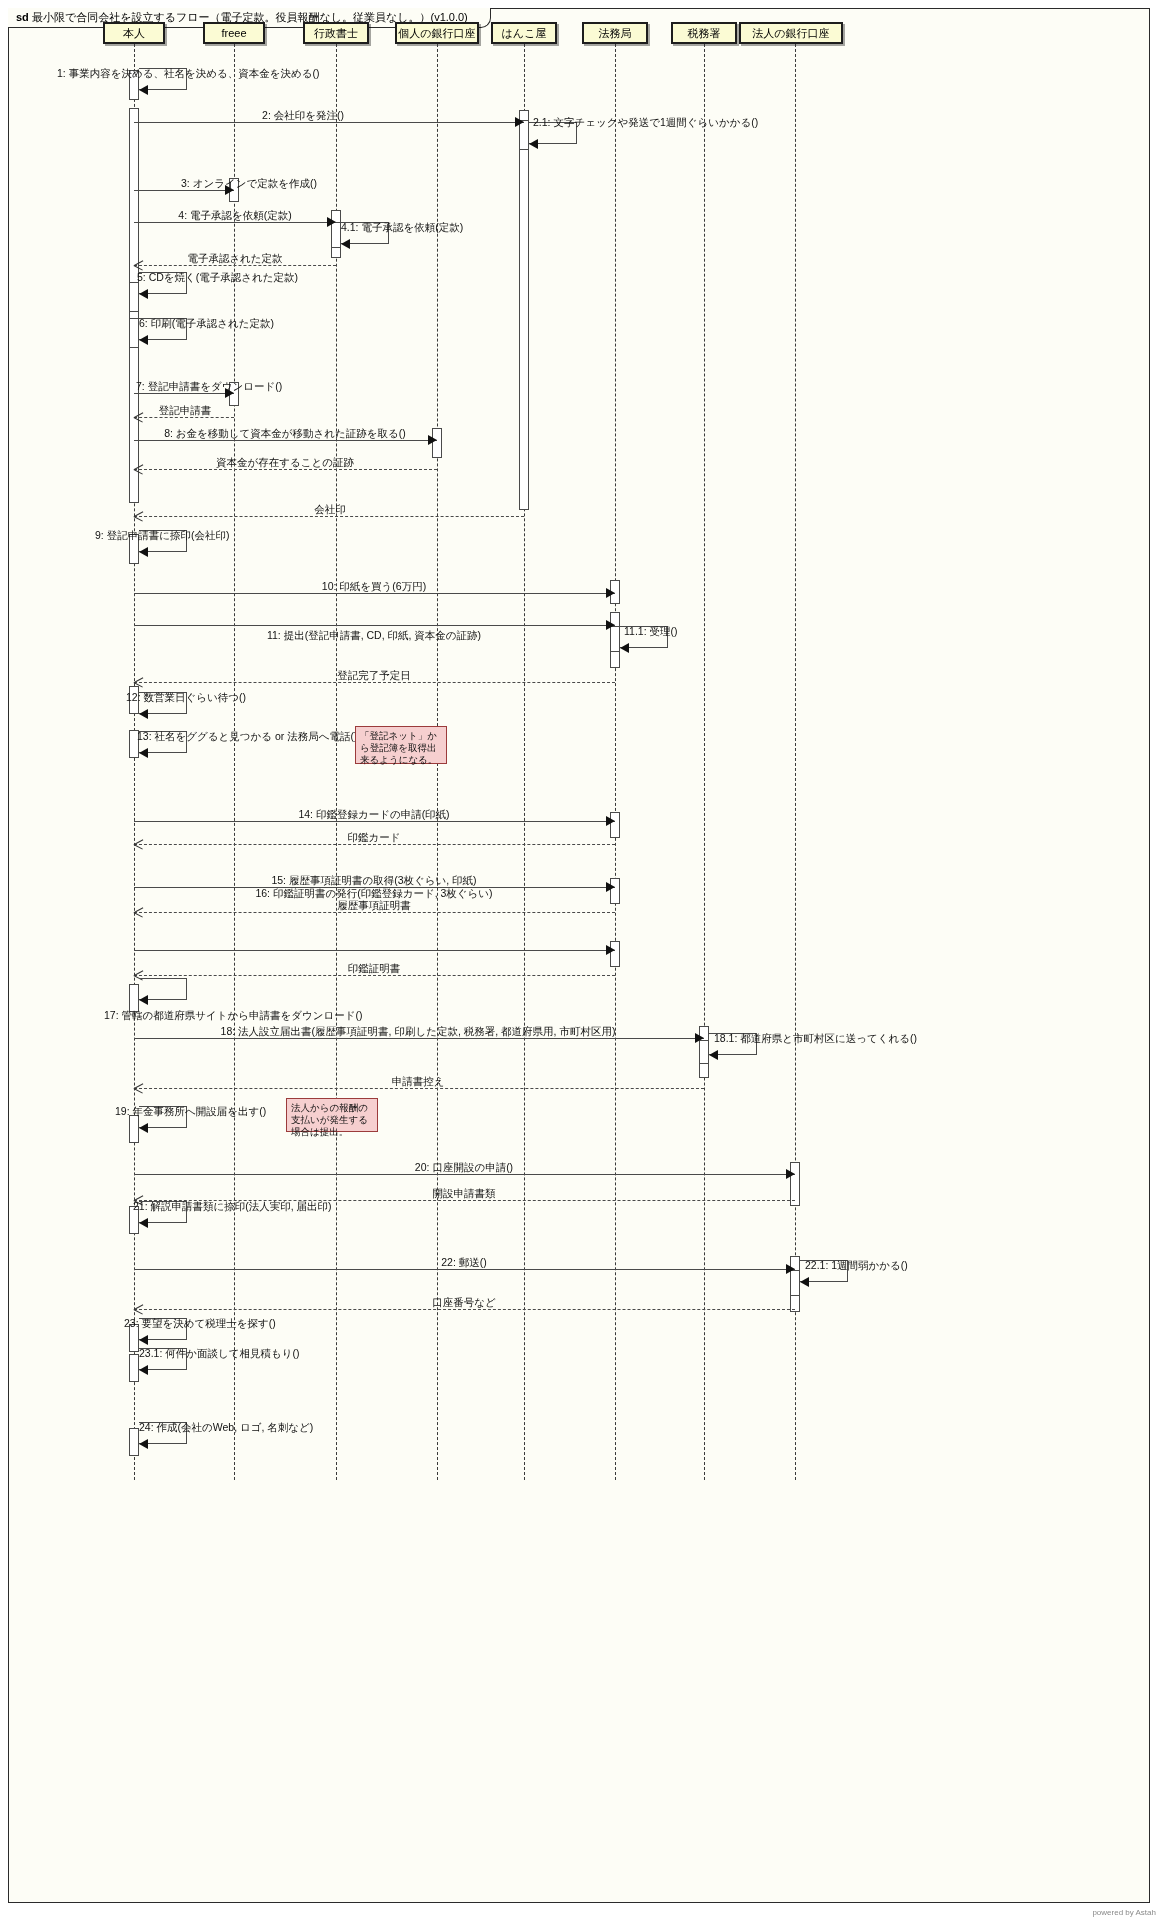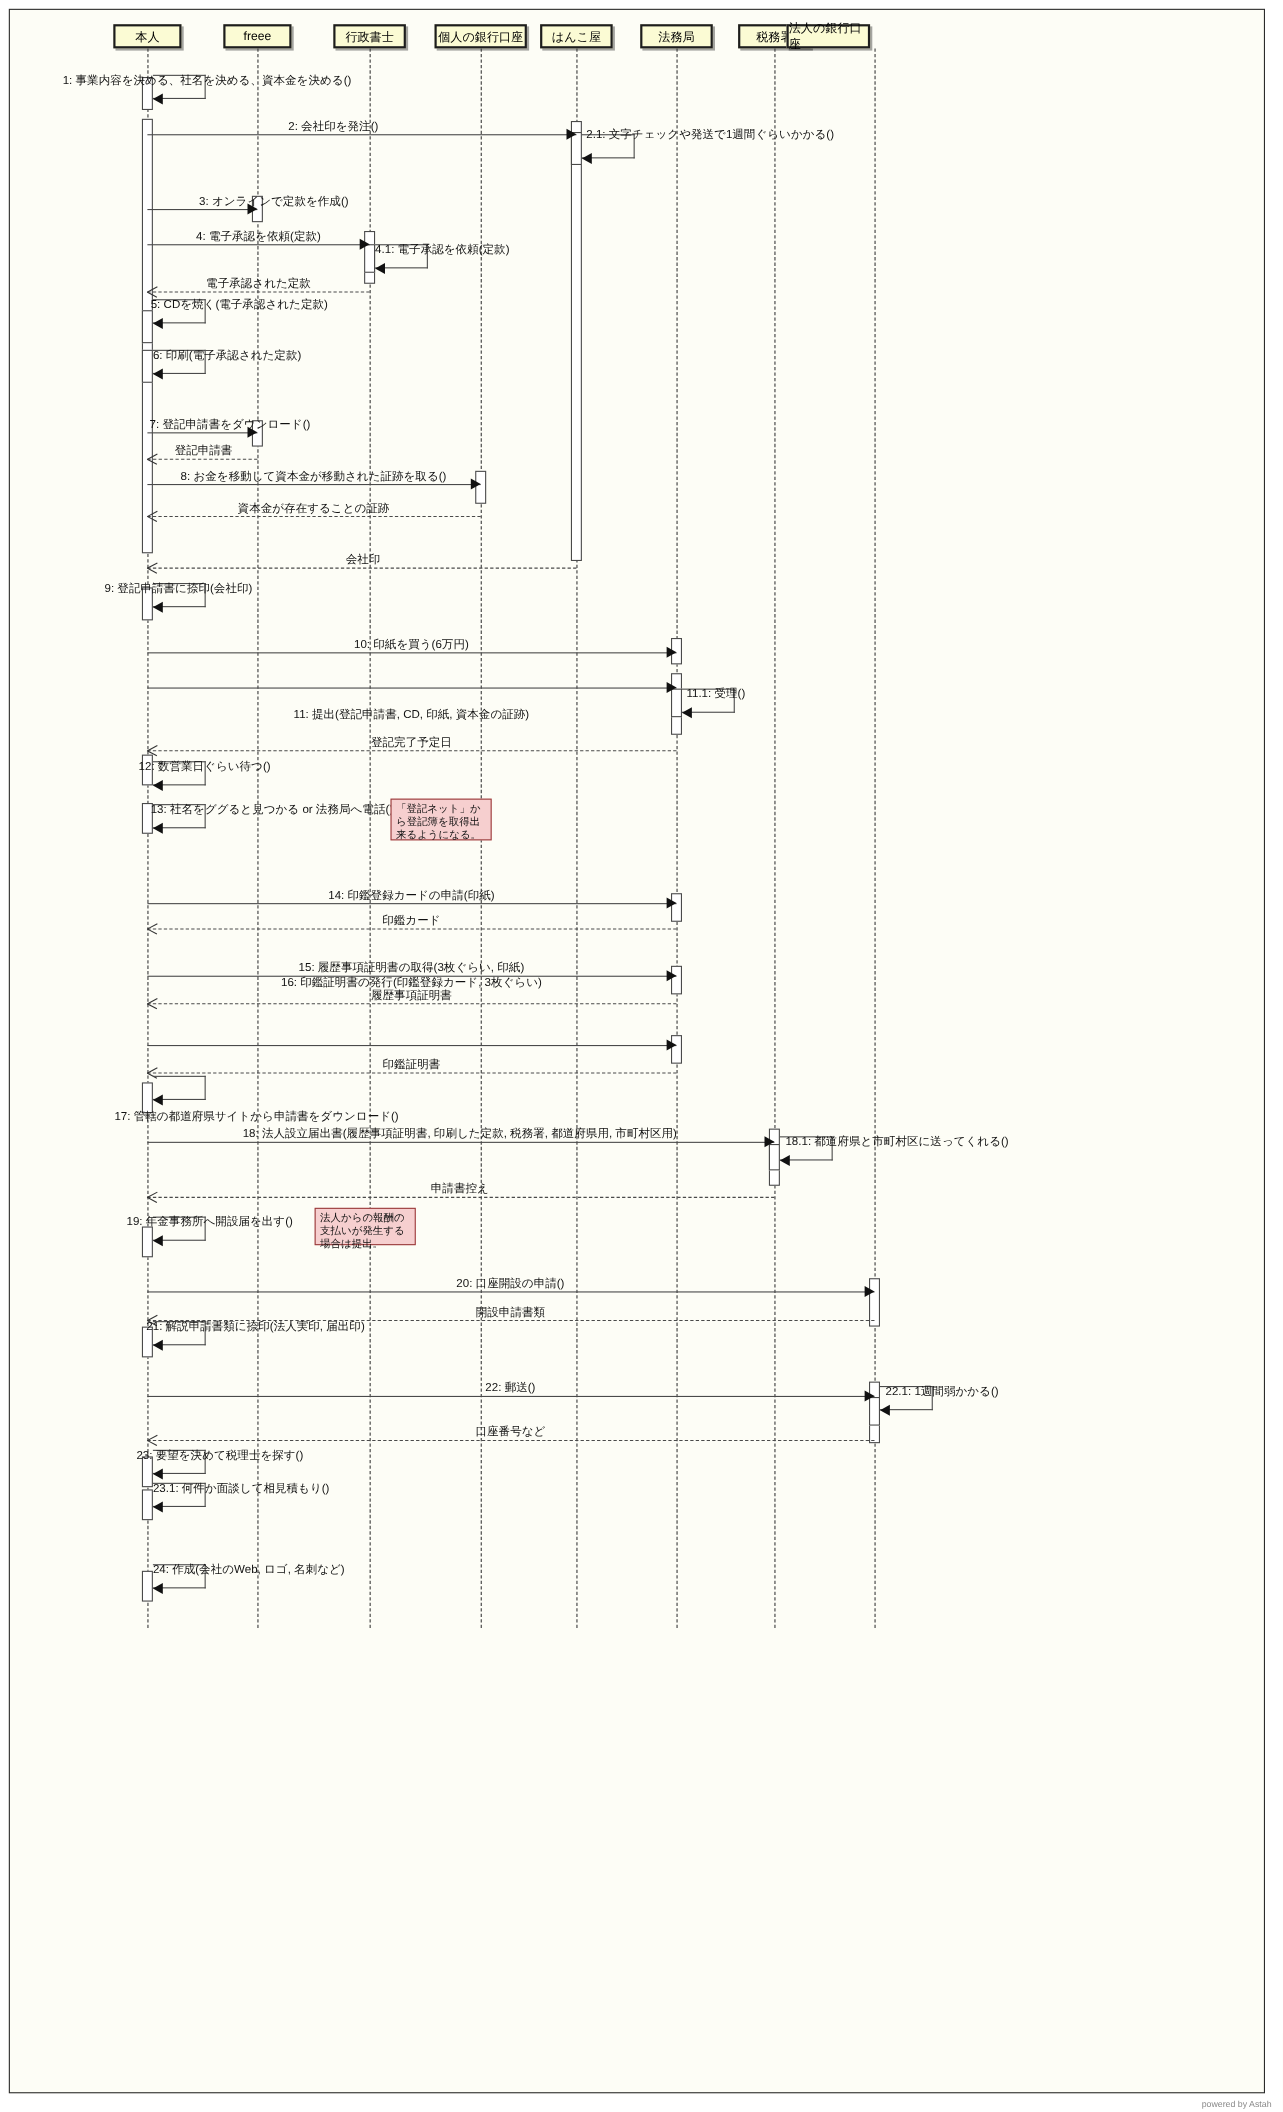--- a/index.html
+++ b/index.html
@@ -78,20 +78,24 @@
   }
   .footer{
     position:absolute;right:10px;bottom:3px;font-size:8px;color:#8a8a8a;
   }
 </style>
 </head>
 <body>
 
 <div id="canvas">
   <div class="frame"></div>
+  <div class="frame-tab">
+    <b>sd</b>
+    <span>最小限で合同会社を設立するフロー（電子定款。役員報酬なし。従業員なし。）(v1.0.0)</span>
+  </div>
   <div id="parts">
       <div class="pbox" style="left: 103px; width: 62px;">
         <span>本人</span>
       </div>
       <div class="lifeline" style="left: 134px; height: 1436px;"></div>
       <div class="pbox" style="left: 203px; width: 62px;">
         <span>freee</span>
       </div>
       <div class="lifeline" style="left: 234px; height: 1436px;"></div>
       <div class="pbox" style="left: 303px; width: 66px;">
@@ -107,21 +111,21 @@
       </div>
       <div class="lifeline" style="left: 524px; height: 1436px;"></div>
       <div class="pbox" style="left: 582px; width: 66px;">
         <span>法務局</span>
       </div>
       <div class="lifeline" style="left: 615px; height: 1436px;"></div>
       <div class="pbox" style="left: 671px; width: 66px;">
         <span>税務署</span>
       </div>
       <div class="lifeline" style="left: 704px; height: 1436px;"></div>
-      <div class="pbox" style="left: 715px; width: 76px;">
+      <div class="pbox" style="left: 739px; width: 104px;">
         <span>法人の銀行口座</span>
       </div>
       <div class="lifeline" style="left: 795px; height: 1436px;"></div>
     </div>
   <div id="acts">
       <div class="act" style="left: 129px; top: 70px; width: 10px; height: 30px;"></div>
       <div class="act" style="left: 129px; top: 108px; width: 10px; height: 395px;"></div>
       <div class="act" style="left: 519px; top: 110px; width: 10px; height: 400px;"></div>
       <div class="act" style="left: 519px; top: 120px; width: 10px; height: 30px;"></div>
       <div class="act" style="left: 229px; top: 178px; width: 10px; height: 24px;"></div>
@@ -220,21 +224,21 @@
         <div class="rt"></div>
         <div class="bt"></div>
       </div>
       <div class="arrowhead left" style="left: 139px; top: 547px;"></div>
       <div class="mlabel" style="left: 95px; top: 529px;">9: 登記申請書に捺印(会社印)</div>
       <div class="msg" style="left: 134px; width: 481px; top: 593px;"></div>
       <div class="arrowhead right" style="left: 606px; top: 588px;"></div>
       <div class="mlabel ctr" style="left: 374px; top: 580px;">10: 印紙を買う(6万円)</div>
       <div class="msg" style="left: 134px; width: 481px; top: 625px;"></div>
       <div class="arrowhead right" style="left: 606px; top: 620px;"></div>
-      <div class="mlabel ctr" style="left: 374px; top: 644px; text-align: right;">11: 提出(登記申請書, CD, 印紙, 資本金の証跡)</div>
+      <div class="mlabel ctr" style="left: 374px; top: 629px; text-align: right;">11: 提出(登記申請書, CD, 印紙, 資本金の証跡)</div>
       <div class="self" style="left: 620px; top: 626px; width: 48px; height: 22px;">
         <div class="top"></div>
         <div class="rt"></div>
         <div class="bt"></div>
       </div>
       <div class="arrowhead left" style="left: 620px; top: 643px;"></div>
       <div class="mlabel" style="left: 624px; top: 625px;">11.1: 受理()</div>
       <div class="msg ret" style="left: 134px; width: 481px; top: 682px;"></div>
       <div class="openarrow" style="left: 134px; top: 677px;"></div>
       <div class="mlabel ctr" style="left: 374px; top: 669px;">登記完了予定日</div>

